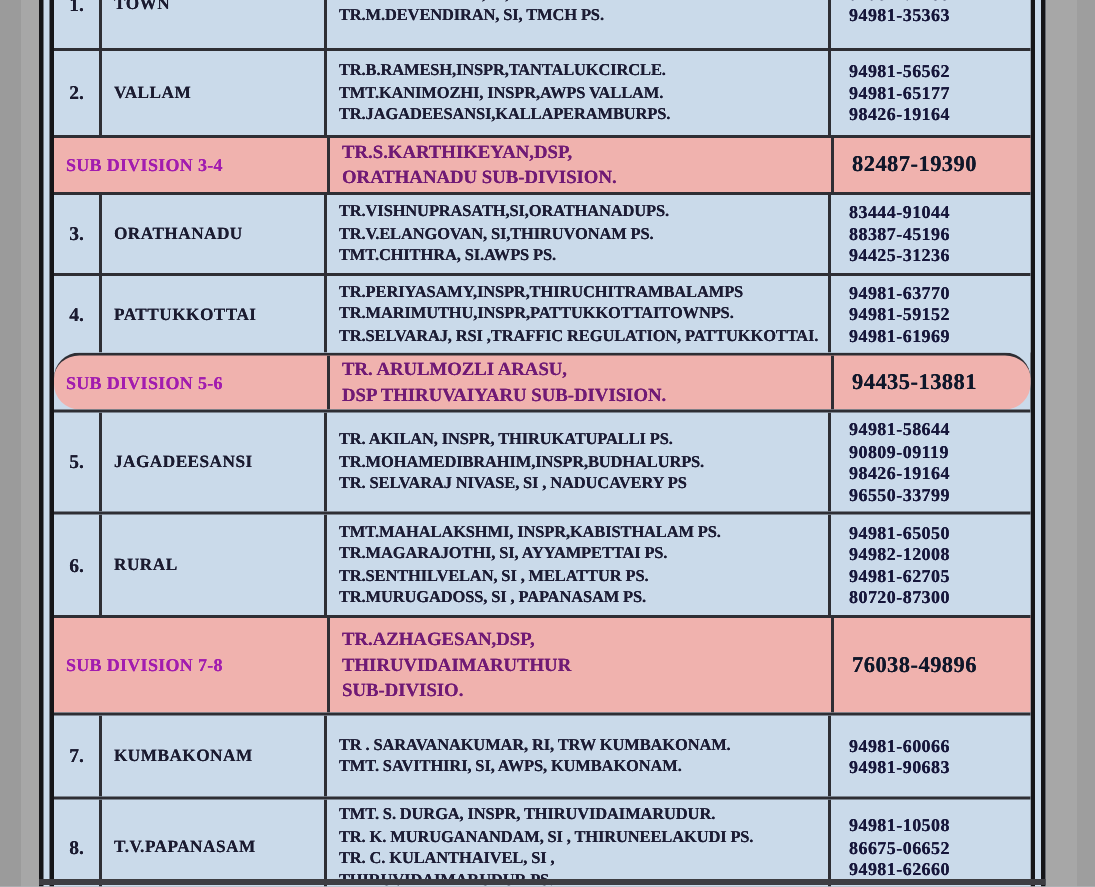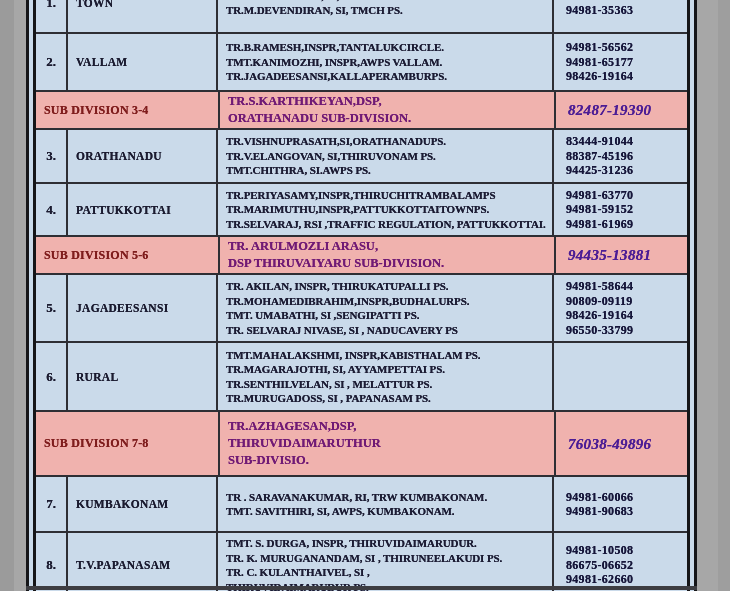--- a/index.html
+++ b/index.html
@@ -25,23 +25,23 @@
   .cell{display:flex;flex-direction:column;justify-content:center;overflow:hidden;}
   .cell-num{width:32px;border-right:2px solid #2e2e34;align-items:center;
     font-size:13px;color:#1b1b30;}
   .cell-name{width:150px;border-right:2px solid #2e2e34;padding-left:8px;
     font-size:11.5px;letter-spacing:.3px;color:#1b1b30;}
   .cell-off{width:336px;border-right:2px solid #2e2e34;padding-left:8px;
     font-size:11px;line-height:14.5px;color:#1c1c34;letter-spacing:-0.1px;}
   .cell-phone{flex:1;padding-left:12px;
     font-size:12px;line-height:14.5px;color:#16163a;letter-spacing:.3px;}
   .row.subdivision .cell-label{width:184px;border-right:2px solid #2e2e34;padding-left:8px;
-    font-size:12px;letter-spacing:.2px;color:#7f1d1d;justify-content:center;}
+    font-size:12px;letter-spacing:.2px;color:#a21caf;justify-content:center;}
   .row.subdivision .cell-off{font-size:12.5px;line-height:17px;color:#701a75;letter-spacing:0;}
-  .row.subdivision .cell-phone{font-size:15px;line-height:18px;color:#4c1d95;font-style:italic;}
+  .row.subdivision .cell-phone{font-size:15px;line-height:18px;color:#0f172a;}
   .off-line,.phone-line,.dsp-line{white-space:nowrap;text-shadow:0 0 .4px currentColor;}
   .serial-text,.station-text,.subdiv-text{text-shadow:0 0 .4px currentColor;}
   .bottom-rule{position:absolute;left:26px;top:586px;width:671px;height:4px;background:#3d3d42;}
 </style>
 </head>
 <body>
 
 <div class="stage">
   <div class="edge-shade-left"></div>
   <div class="edge-shade-right"></div>
@@ -122,21 +122,21 @@
             <div class="off-line">TR.PERIYASAMY,INSPR,THIRUCHITRAMBALAMPS</div>
             <div class="off-line">TR.MARIMUTHU,INSPR,PATTUKKOTTAITOWNPS.</div>
             <div class="off-line">TR.SELVARAJ, RSI ,TRAFFIC REGULATION, PATTUKKOTTAI.</div>
           </div>
           <div class="cell cell-phone">
             <div class="phone-line">94981-63770</div>
             <div class="phone-line">94981-59152</div>
             <div class="phone-line">94981-61969</div>
           </div>
         </div>
-        <div class="row subdivision" style="height: 38px;">
+        <div class="row subdivision" style="height: 38px; border-radius: 17px;">
           <div class="cell cell-label">
             <div class="subdiv-text">SUB DIVISION  5-6</div>
           </div>
           <div class="cell cell-off">
             <div class="dsp-line">TR. ARULMOZLI ARASU,</div>
             <div class="dsp-line"> DSP THIRUVAIYARU  SUB-DIVISION.</div>
           </div>
           <div class="cell cell-phone">
             <div class="phone-line">94435-13881</div>
           </div>
@@ -144,21 +144,20 @@
         <div class="row station" style="height: 68px;">
           <div class="cell cell-num">
             <div class="serial-text">5.</div>
           </div>
           <div class="cell cell-name">
             <div class="station-text">JAGADEESANSI</div>
           </div>
           <div class="cell cell-off">
             <div class="off-line">TR. AKILAN, INSPR, THIRUKATUPALLI PS.</div>
             <div class="off-line">TR.MOHAMEDIBRAHIM,INSPR,BUDHALURPS.</div>
-            <div class="off-line">TMT. UMABATHI,  SI  ,SENGIPATTI PS.</div>
             <div class="off-line">TR. SELVARAJ NIVASE,  SI , NADUCAVERY PS</div>
           </div>
           <div class="cell cell-phone">
             <div class="phone-line">94981-58644</div>
             <div class="phone-line">90809-09119</div>
             <div class="phone-line">98426-19164</div>
             <div class="phone-line">96550-33799</div>
           </div>
         </div>
         <div class="row station" style="height: 69px;">
@@ -166,20 +165,26 @@
             <div class="serial-text">6.</div>
           </div>
           <div class="cell cell-name">
             <div class="station-text">RURAL</div>
           </div>
           <div class="cell cell-off">
             <div class="off-line">TMT.MAHALAKSHMI, INSPR,KABISTHALAM PS.</div>
             <div class="off-line">TR.MAGARAJOTHI,  SI,  AYYAMPETTAI PS.</div>
             <div class="off-line">TR.SENTHILVELAN, SI , MELATTUR PS.</div>
             <div class="off-line">TR.MURUGADOSS, SI , PAPANASAM PS.</div>
+          </div>
+          <div class="cell cell-phone">
+            <div class="phone-line">94981-65050</div>
+            <div class="phone-line">94982-12008</div>
+            <div class="phone-line">94981-62705</div>
+            <div class="phone-line">80720-87300</div>
           </div>
         </div>
         <div class="row subdivision" style="height: 65px;">
           <div class="cell cell-label">
             <div class="subdiv-text">SUB DIVISION  7-8</div>
           </div>
           <div class="cell cell-off">
             <div class="dsp-line">TR.AZHAGESAN,DSP,</div>
             <div class="dsp-line">THIRUVIDAIMARUTHUR</div>
             <div class="dsp-line">SUB-DIVISIO.</div>

